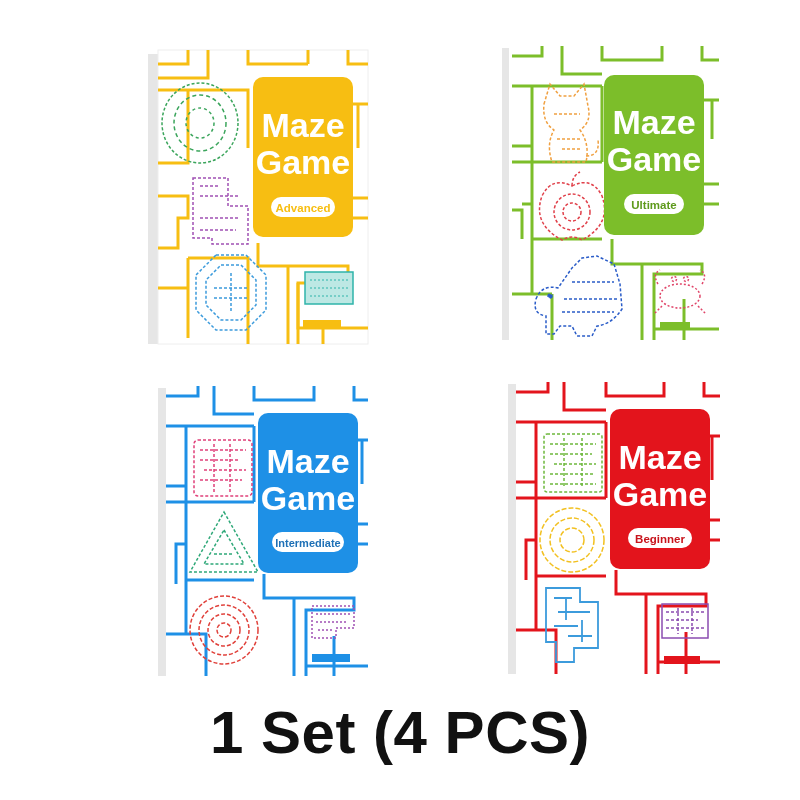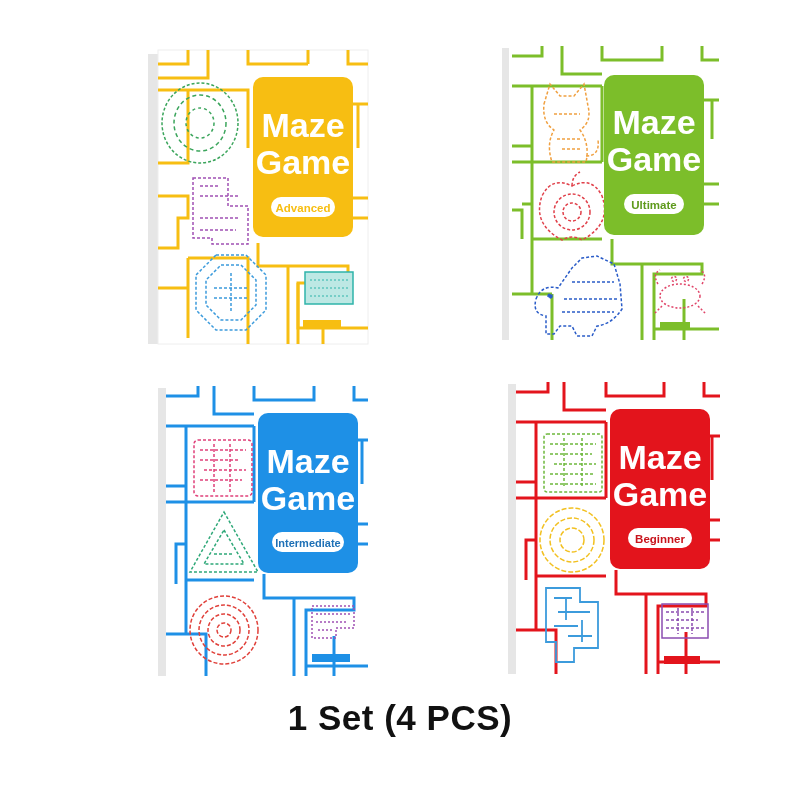--- a/index.html
+++ b/index.html
@@ -5,21 +5,21 @@
     html, body { margin: 0; padding: 0; background: #ffffff; }
     body { width: 800px; height: 800px; position: relative; overflow: hidden;
            font-family: "Liberation Sans", "DejaVu Sans", sans-serif; }
     .book { position: absolute; padding-left: 32px; }
     .book svg { display: block; overflow: visible; }
     .panel-title { font-family: "Liberation Sans", "DejaVu Sans", sans-serif; font-weight: 700; fill: #ffffff; }
     .pill-text { font-family: "Liberation Sans", "DejaVu Sans", sans-serif; font-weight: 700; }
     .caption {
       position: absolute; left: 0; top: 698px; width: 800px; text-align: center;
       font-family: "Liberation Sans", "DejaVu Sans", sans-serif; font-weight: 700;
-      font-size: 35px; color: #111111; letter-spacing: 0.5px;
+      font-size: 60px; color: #111111; letter-spacing: 0.5px;
     }
   </style>
 </head>
 <body>
 
 <div class="book" style="left:116px; top:48px;">
   <svg width="222" height="298" viewBox="0 0 222 298">
 
     <rect x="0" y="6" width="10" height="290" fill="#e6e6e6"></rect>
 

